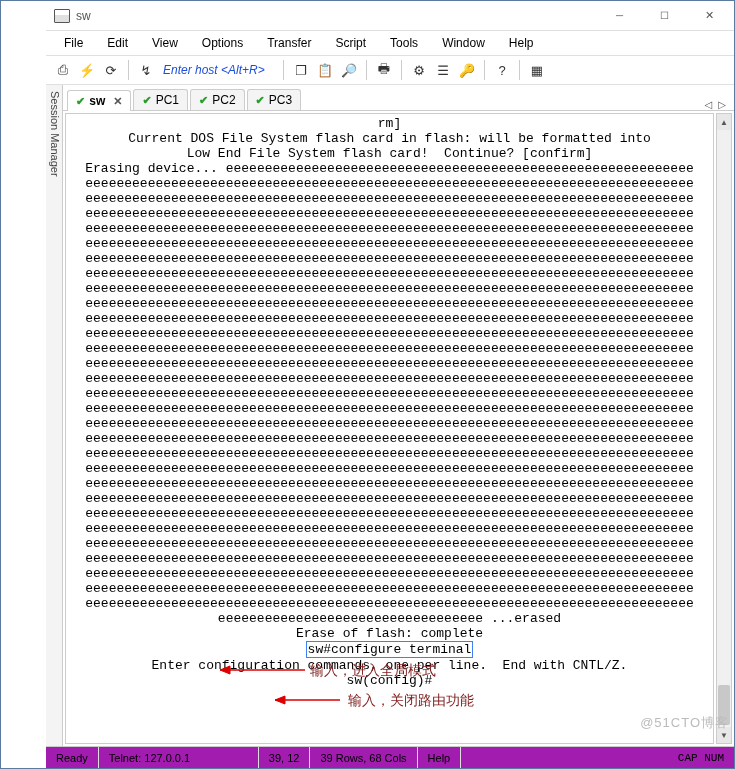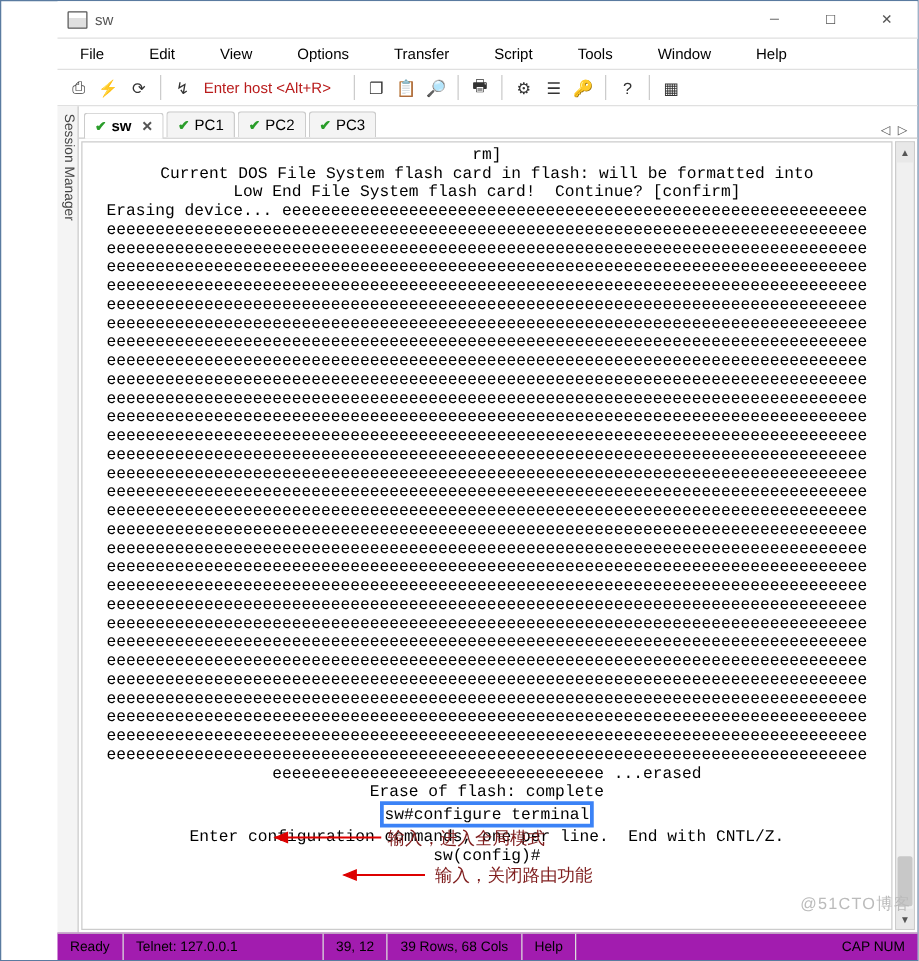--- a/index.html
+++ b/index.html
@@ -36,35 +36,35 @@
     display: inline-flex; align-items: center; justify-content: center;
     color: #555; font-size: 11px; font-family: Arial;
   }
   .winbtn.min::before { content: "─"; font-size:10px; }
   .winbtn.max::before { content: "☐"; font-size:10px; }
   .winbtn.close::before { content: "✕"; font-size:11px; }
   .menubar {
     height: 24px;
     display: flex; align-items: center;
     padding: 0 8px;
-    gap: 16px;
+    gap: 4px;
     font-size: 12px;
   }
   .menubar span { padding: 2px 10px; }
   .toolbar {
     height: 30px;
     display: flex; align-items: center;
     padding: 0 6px;
     gap: 2px;
     border-top: 1px solid #e0e0e0;
     border-bottom: 1px solid #e0e0e0;
   }
   .toolbar .sep { width:1px; height:20px; background:#ccc; margin:0 4px; }
   .tb-btn { width: 22px; height: 22px; display:inline-flex; align-items:center; justify-content:center; font-size:13px; color:#333; }
-  .host-box { color:#b91c1c; margin:0 4px; width:110px; }
+  .host-box { color:#1d4ed8; font-style:italic; margin:0 4px; width:110px; }
   .body-row { flex:1; display:flex; min-height:0; }
   .session-mgr {
     width: 17px;
     background: #f4f4f4;
     border-right: 1px solid #ccc;
     writing-mode: vertical-rl;
     text-orientation: mixed;
     font-size: 11px;
     padding: 6px 1px;
     color: #444;
@@ -119,22 +119,22 @@
   .sb-track { flex:1; position:relative; }
   .sb-thumb { position:absolute; left:1px; right:1px; bottom:2px; height:40px; background:#c8c8c8; border-radius:2px; }
   .statusbar {
     height: 22px;
     display:flex; align-items:center;
     font-size: 11px;
     border-top: 1px solid #ccc;
     background: #a21caf;
   }
   .statusbar div { padding: 0 10px; border-right: 1px solid #ddd; height:100%; display:flex; align-items:center; }
-  .statusbar .grow { flex:1; border-right:none; justify-content:flex-end; }
-  .redbox { border: 3px solid #3b82f6; padding: 0 1px; display:inline-block; }
+  .statusbar .grow { flex:1; border-right:none; justify-content:flex-end;font-family:Liberation Mono, monospace; }
+  .redbox { border: 1px solid #3b82f6; padding: 0 1px; display:inline-block; }
   .anno { position:absolute; color:#7f1d1d; font-family:"SimSun","Arial"; font-size:14px; pointer-events:none; white-space:nowrap; }
   .arrow { stroke:#d00; fill:#d00; }
   .watermark { position:absolute; right:6px; bottom:37px; color:#bbb; font-size:13px; letter-spacing:1px; }
 </style>
 </head>
 <body>
 
 <div class="window">
 
   <div class="titlebar">

